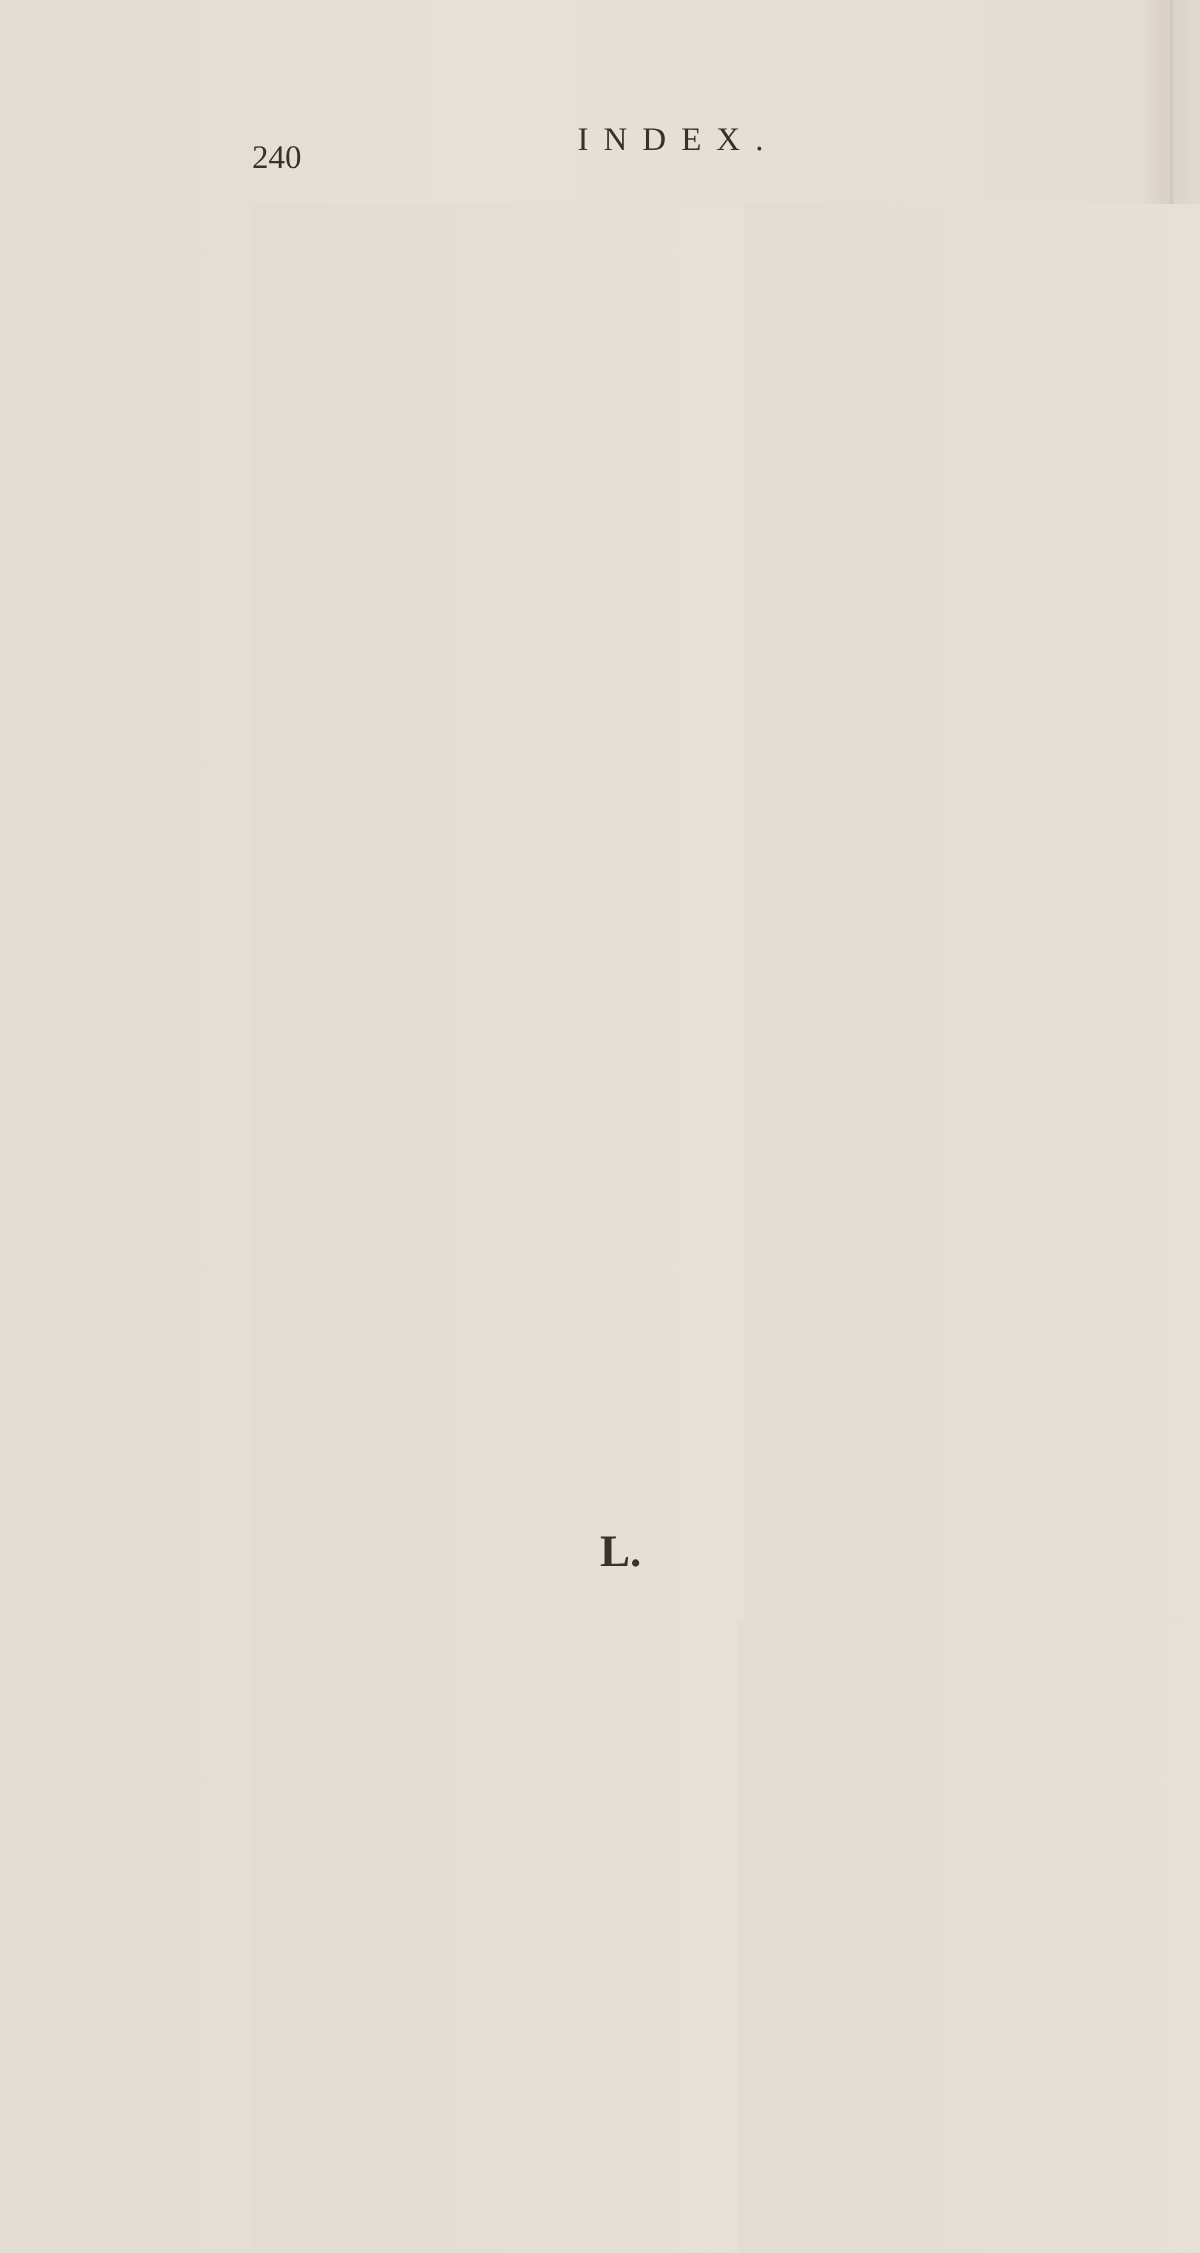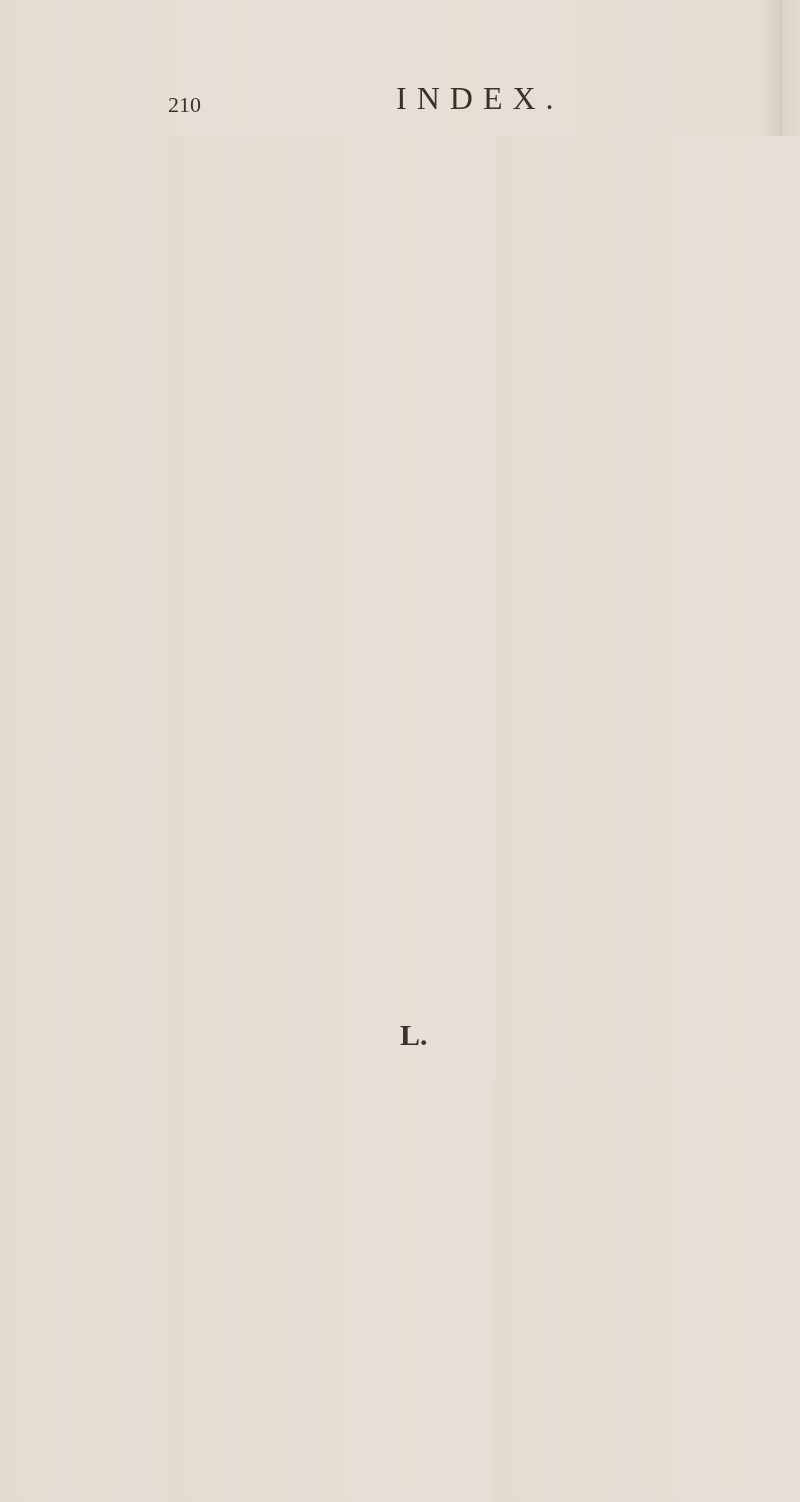--- a/index.html
+++ b/index.html
@@ -9,42 +9,42 @@
     font-family: "Liberation Serif", "DejaVu Serif", serif;
     color: #3a3129;
     position: relative;
   }
   .page {
     position: absolute; left: 0; top: 0; width: 800px; height: 1502px;
     background: linear-gradient(90deg, #e3dcd3 0%, #e7e0d8 40%, #e4ddd4 95%, #d9d1c7 97%, #e2dbd2 100%);
   }
   .spine { position: absolute; right: 18px; top: 0; width: 2px; height: 1502px; background: #d2c9bd; }
   .page-number { position: absolute; left: 168px; top: 92px; font-size: 22px; }
-  .running-head { position: absolute; left: 396px; top: 80px; font-size: 32px; letter-spacing: 10px; }
+  .running-head { position: absolute; left: 385px; top: 80px; font-size: 22px; letter-spacing: 10px; }
   .col { position: absolute; }
   .col-left { left: 168px; top: 136px; width: 230px; }
   .col-right { left: 496px; top: 136px; width: 285px; }
   .row { position: relative; height: 32.5px; font-size: 22px; line-height: 32.5px; white-space: nowrap; }
   .row .name { position: absolute; left: 0; }
   .row .name.sub { left: 56px; }
   .row .name.it { font-style: italic; }
   .row .dots { position: absolute; font-size: 16px; letter-spacing: 14px; color: #5a4e43; }
   .row .page { position: absolute; right: 0; text-align: right; font-size: 20px; letter-spacing: 2px; }
   .col-left .row .page { right: -8px; }
   .letter-heading { position: absolute; left: 400px; top: 1018px; font-size: 30px; font-weight: bold; color: #3b332b; }
   .col-l2 { left: 168px; top: 1081px; width: 230px; }
   .col-r2 { left: 492px; top: 1081px; width: 290px; }
   .col-l2 .row, .col-r2 .row { height: 32.5px; }
 </style>
 </head>
 <body>
 
 <div class="page">
   <div class="spine"></div>
-  <div class="page-number">210</div>
+  <div class="page-number">240</div>
   <div class="running-head">INDEX.</div>
 
   <div class="col col-left">
       <div class="row">
         <span class="name">Justicia resupinata</span>
         <span class="dots" style="left: 168px;">.</span>
         <span class="page">114</span>
       </div>
       <div class="row">
         <span class="name sub">reticulata</span>

